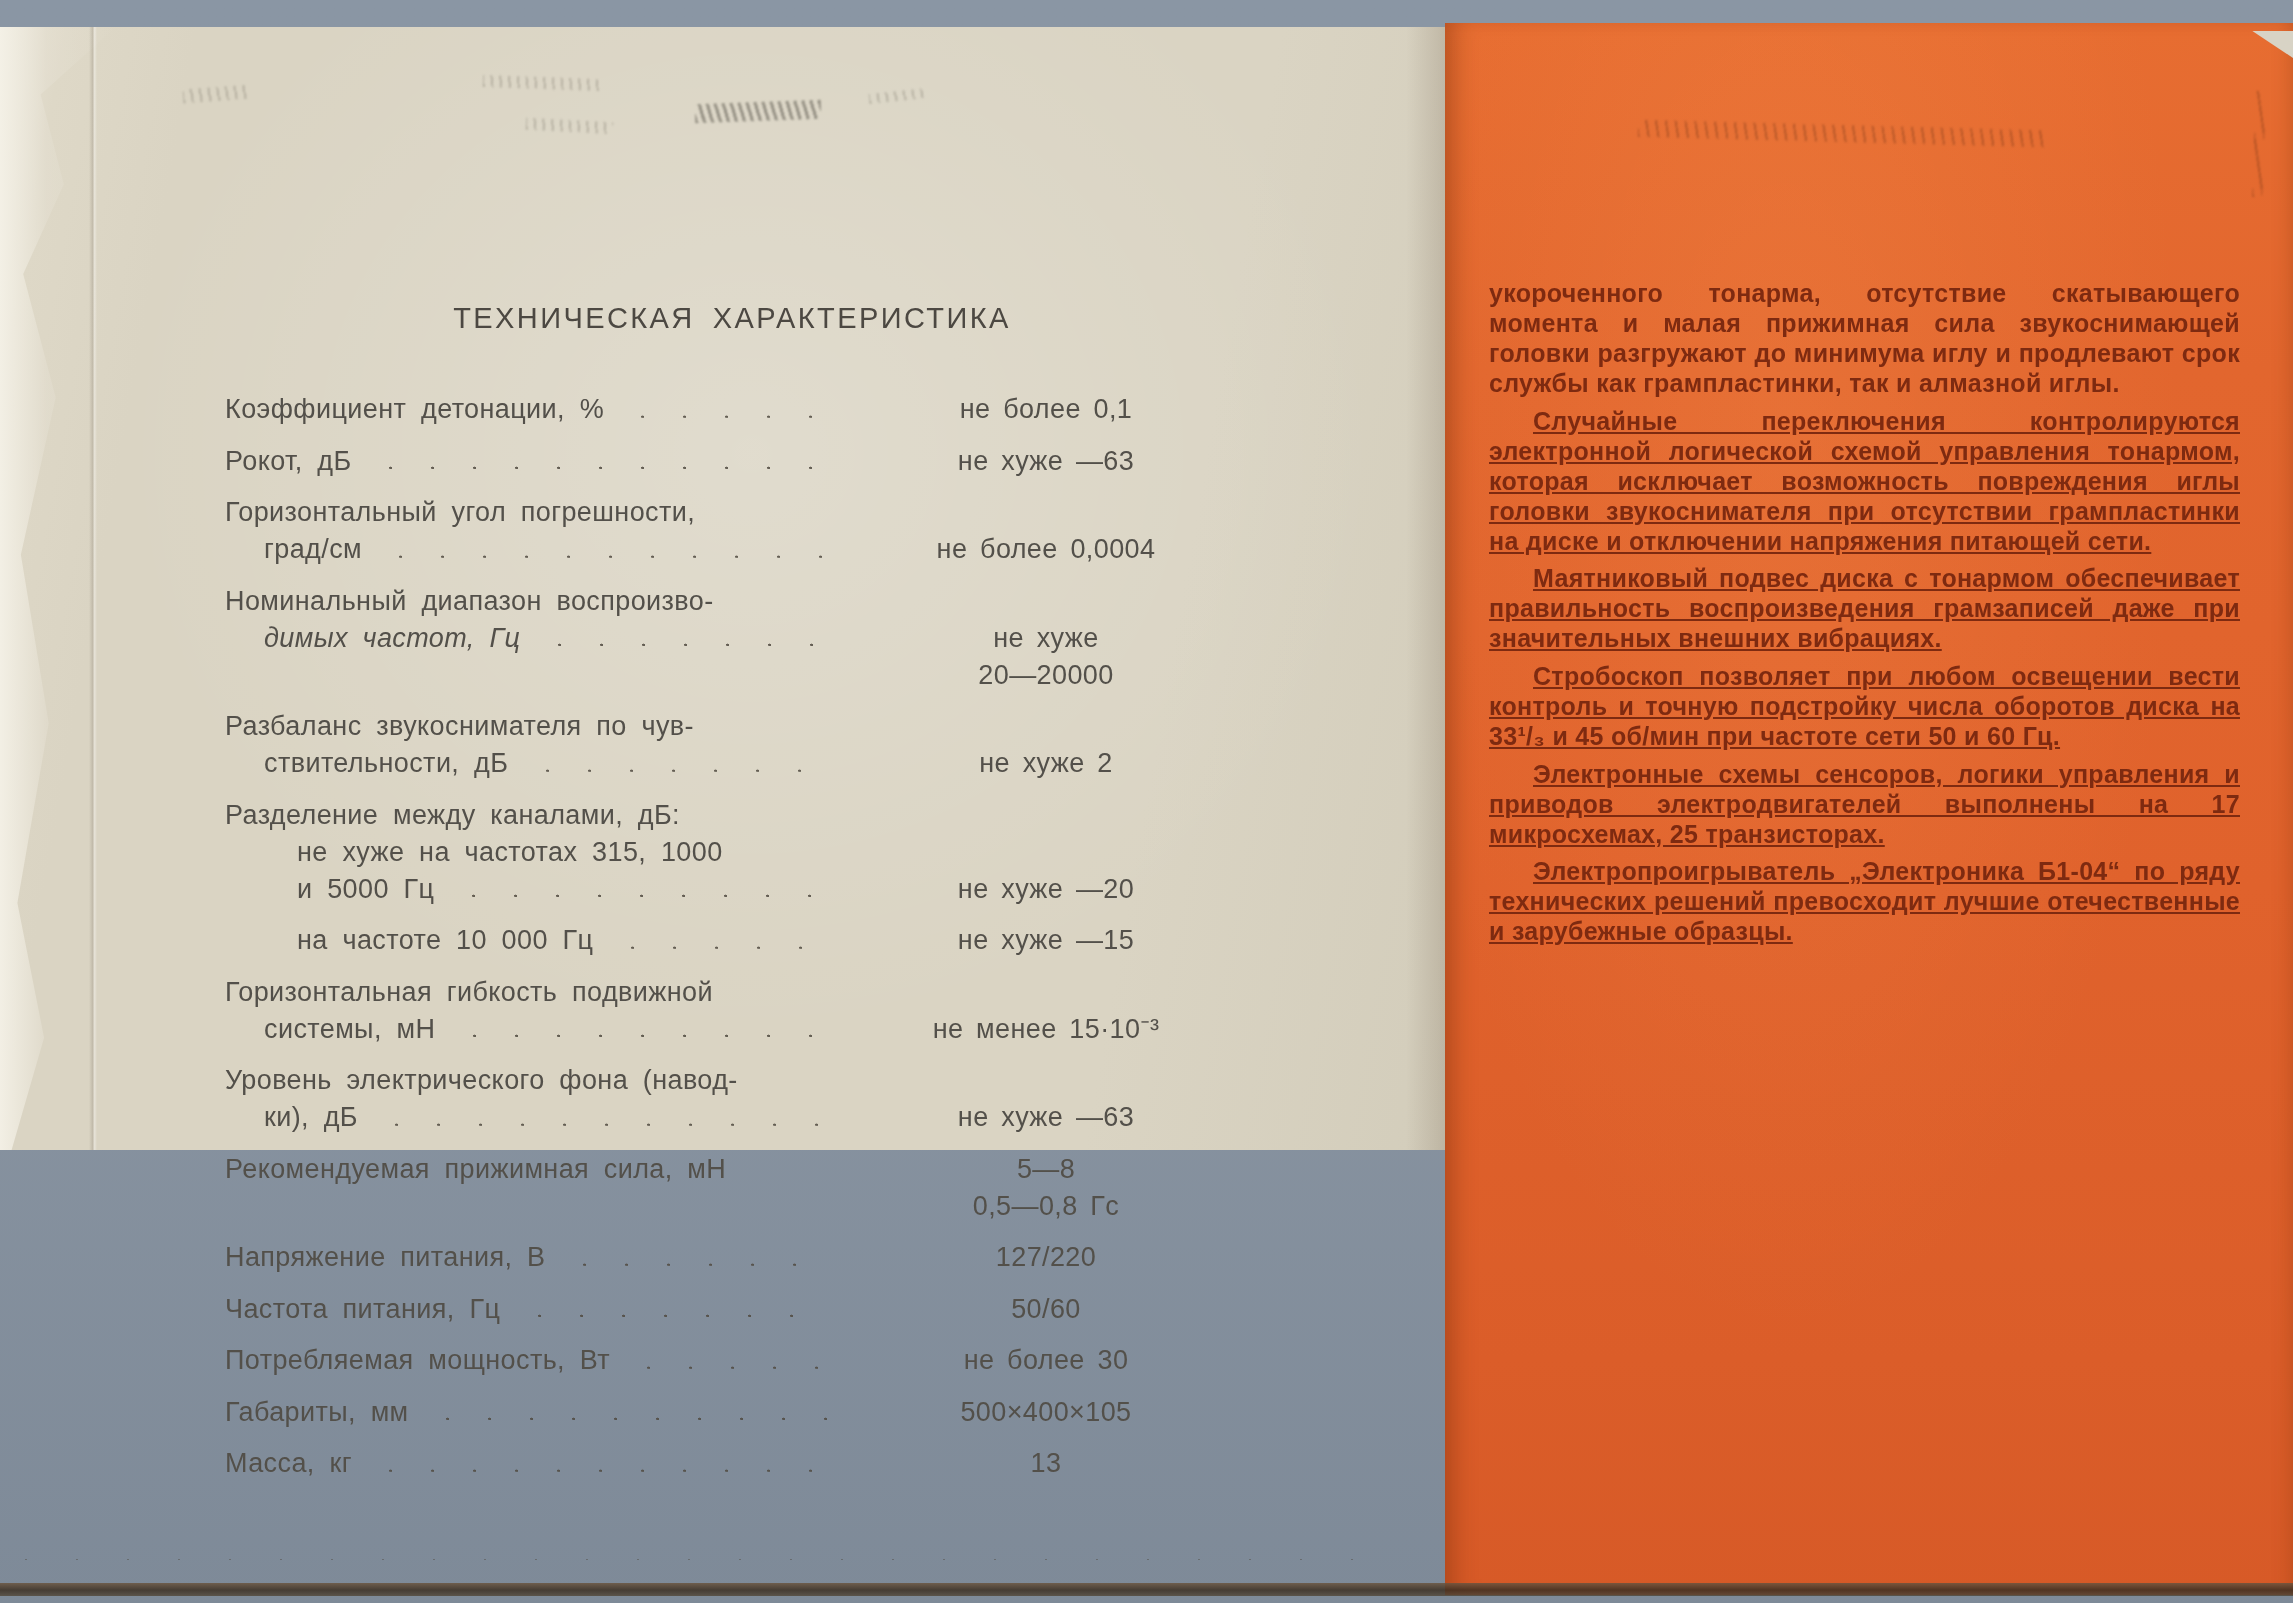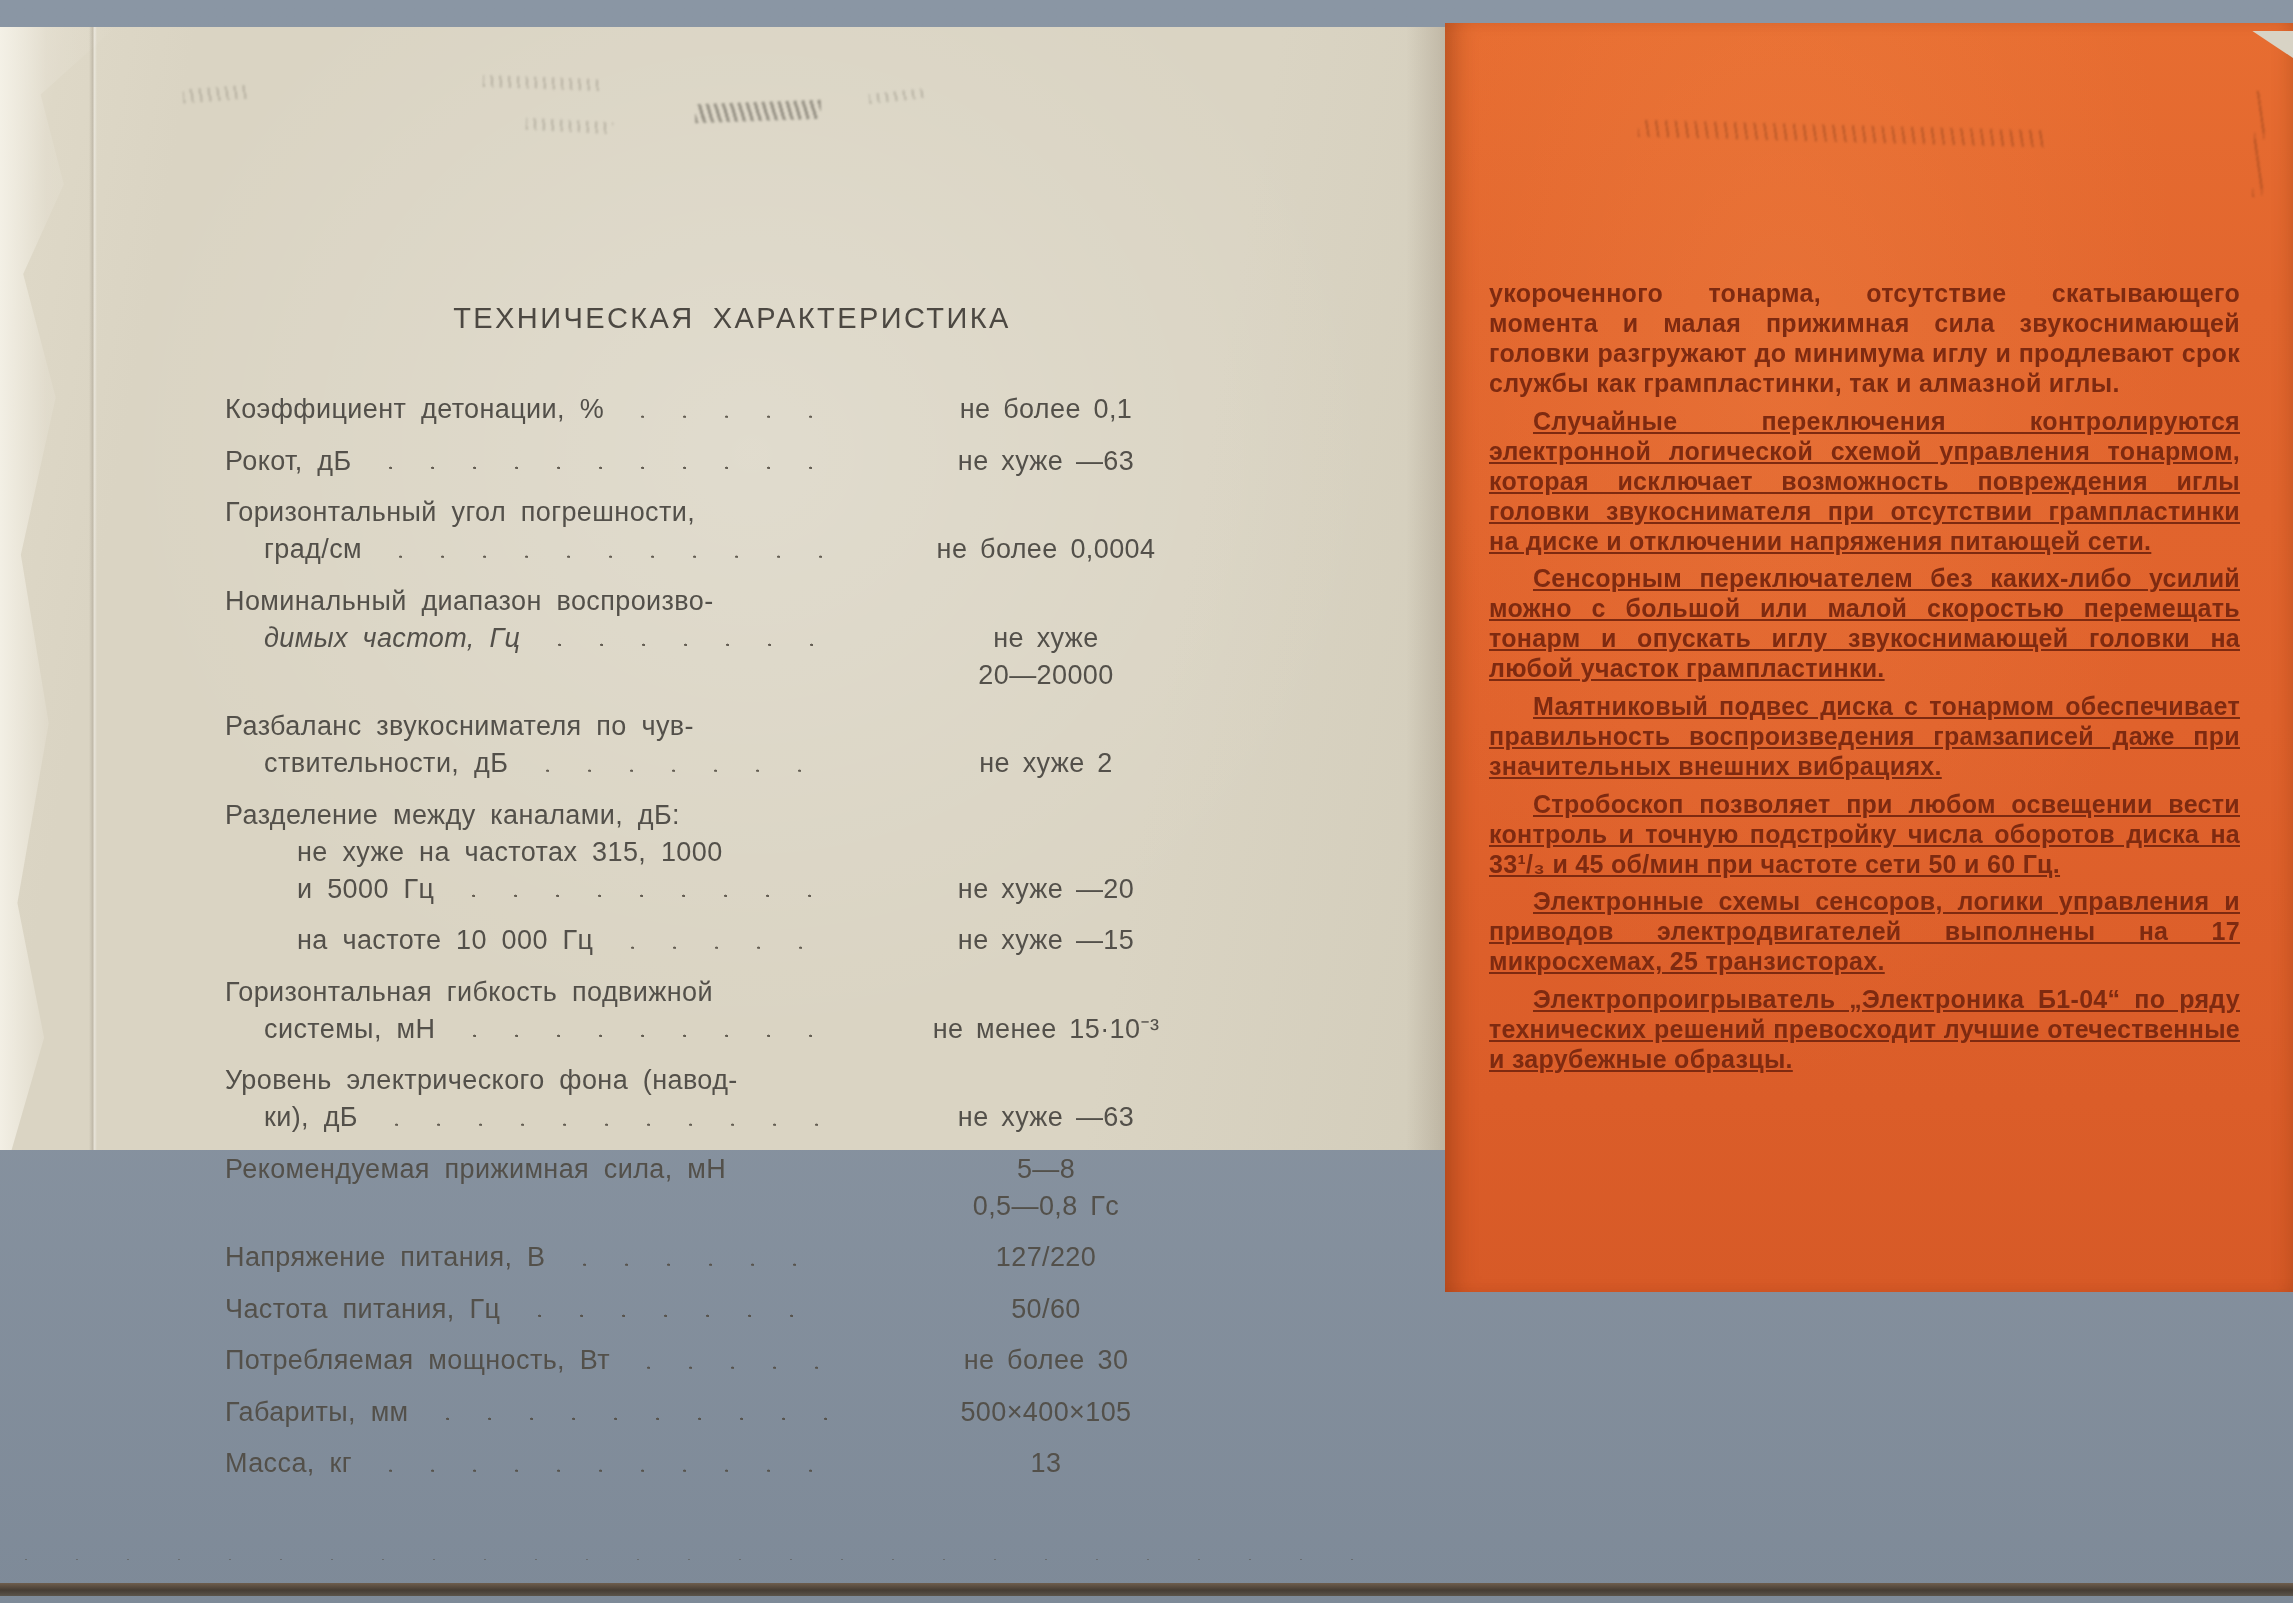--- a/index.html
+++ b/index.html
@@ -24,21 +24,21 @@
   }
   .page-left .crease-v{
     position:absolute;left:89px;top:0;width:7.7px;height:100%;
     background:linear-gradient(90deg,rgba(0,0,0,0) 0%,rgba(120,110,95,0.25) 45%,rgba(255,255,255,0.35) 70%,rgba(0,0,0,0) 100%);
   }
   .page-left .gutter-shade{
     position:absolute;right:0;top:0;width:39px;height:100%;
     background:linear-gradient(90deg,rgba(0,0,0,0) 0%,rgba(90,70,50,0.18) 100%);
   }
   .page-right{
-    position:absolute;left:1445px;top:23px;right:0;height:1269px;
+    position:absolute;left:1445px;top:23px;right:0;height:1572px;
     background:
       radial-gradient(ellipse at 40% 25%, rgba(255,160,90,0.18), rgba(0,0,0,0) 55%),
       linear-gradient(180deg,#e76d31 0%,#e2662e 22%,#e0622c 55%,#db5d29 85%,#d75a27 100%);
     box-shadow:inset 21px 0 25px -13.5px rgba(120,45,10,0.45), inset -13.5px 0 19.3px -11.6px rgba(120,45,10,0.30);
   }
   .page-right .notch{
     position:absolute;right:0;top:7.7px;width:50px;height:35px;
     background:#d8d3c5;
     clip-path:polygon(18% 0,100% 0,100% 78%);
   }
@@ -253,21 +253,20 @@
 
   <div class="page-right">
     <div class="notch"></div>
 
     <div class="smudge brown" style="left:193px; top:102px; width:406px; height:17.4px; transform:rotate(1.5deg);"></div>
     <div class="smudge brown" style="left:809px; top:68px;  width:9.7px;  height:106px; transform:rotate(2deg);"></div>
 
     <div class="right-content" id="paragraphs">
         <p class="para">укороченного тонарма, отсутствие скатывающего момента и малая прижимная сила звукоснимающей головки разгружают до минимума иглу и продлевают срок службы как грампластинки, так и алмазной иглы.</p>
         <p class="para ind">Случайные переключения контролируются электронной логической схемой управления тонармом, которая исключает возможность повреждения иглы головки звукоснимателя при отсутствии грампластинки на диске и отключении напряжения питающей сети.</p>
-        <p class="para ind">Сенсорным переключателем без каких-либо усилий можно с большой или малой скоростью перемещать тонарм и опускать иглу звукоснимающей головки на любой участок грампластинки.</p>
         <p class="para ind">Маятниковый подвес диска с тонармом обеспечивает правильность воспроизведения грамзаписей даже при значительных внешних вибрациях.</p>
         <p class="para ind">Стробоскоп позволяет при любом освещении вести контроль и точную подстройку числа оборотов диска на 33¹/₃ и 45 об/мин при частоте сети 50 и 60 Гц.</p>
         <p class="para ind">Электронные схемы сенсоров, логики управления и приводов электродвигателей выполнены на 17 микросхемах, 25 транзисторах.</p>
         <p class="para ind">Электропроигрыватель „Электроника Б1-04“ по ряду технических решений превосходит лучшие отечественные и зарубежные образцы.</p>
       </div>
   </div>
 
   <div class="bottom-edge"></div>
 </div>
 

